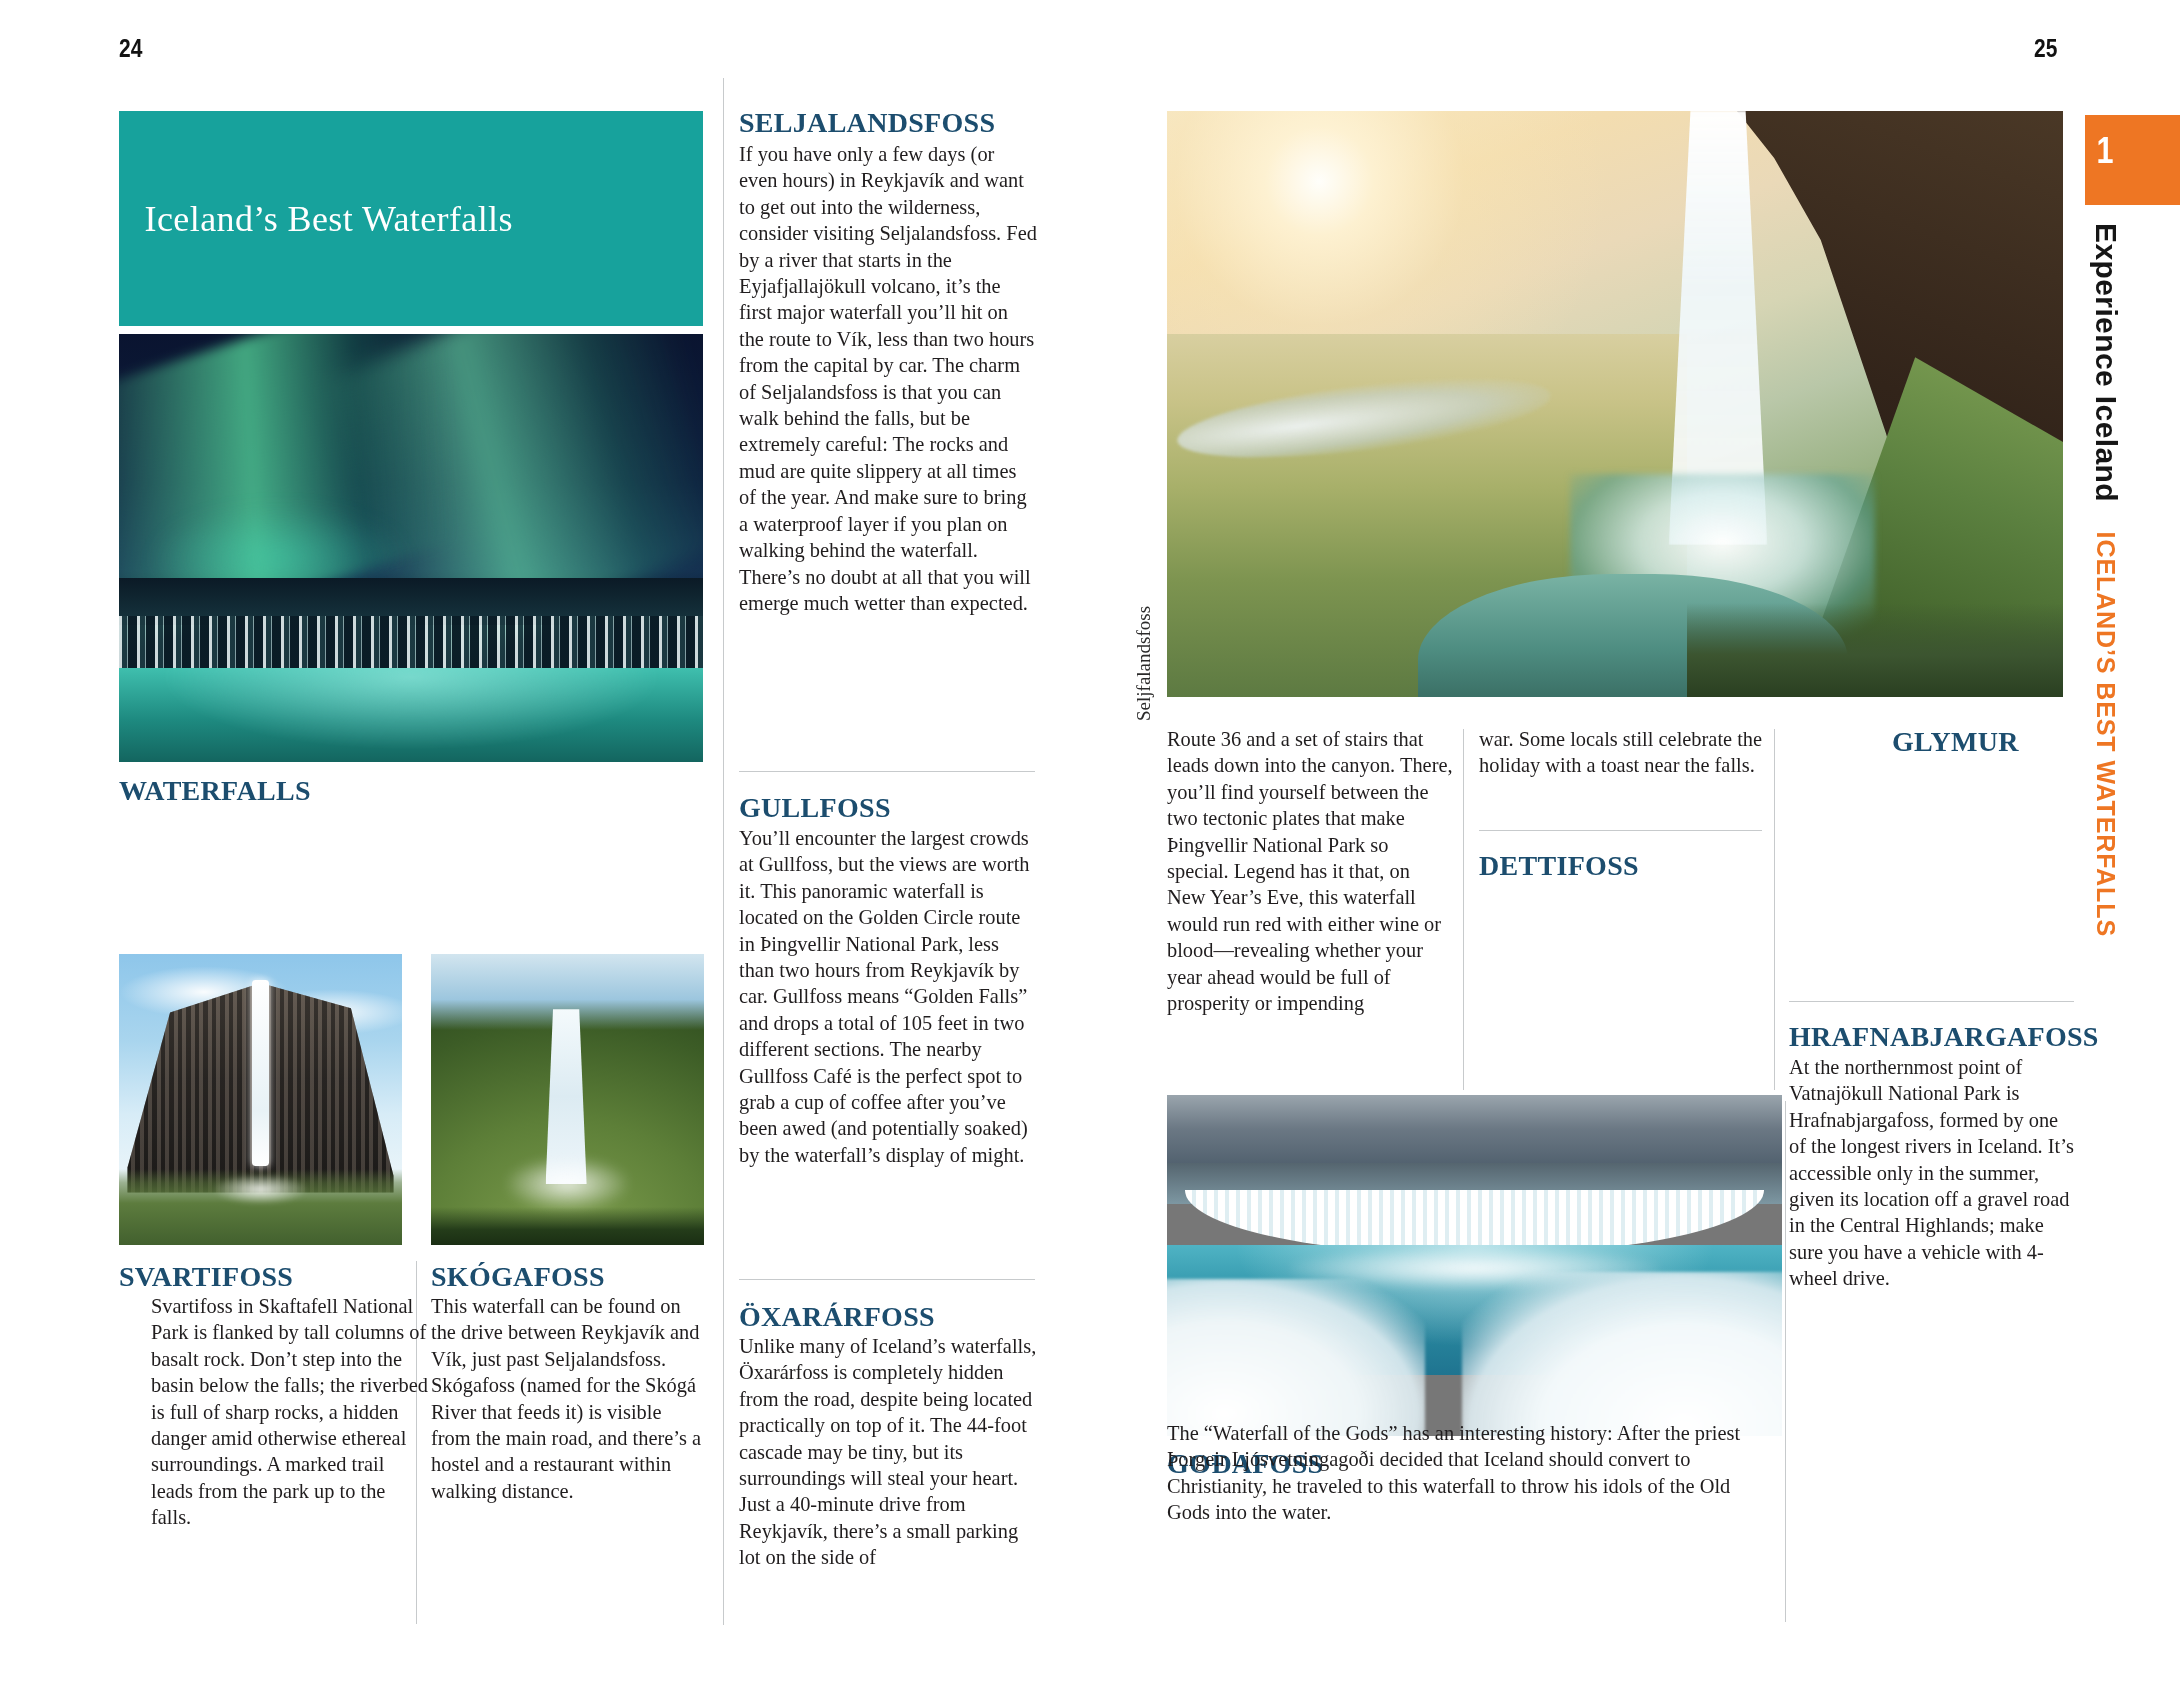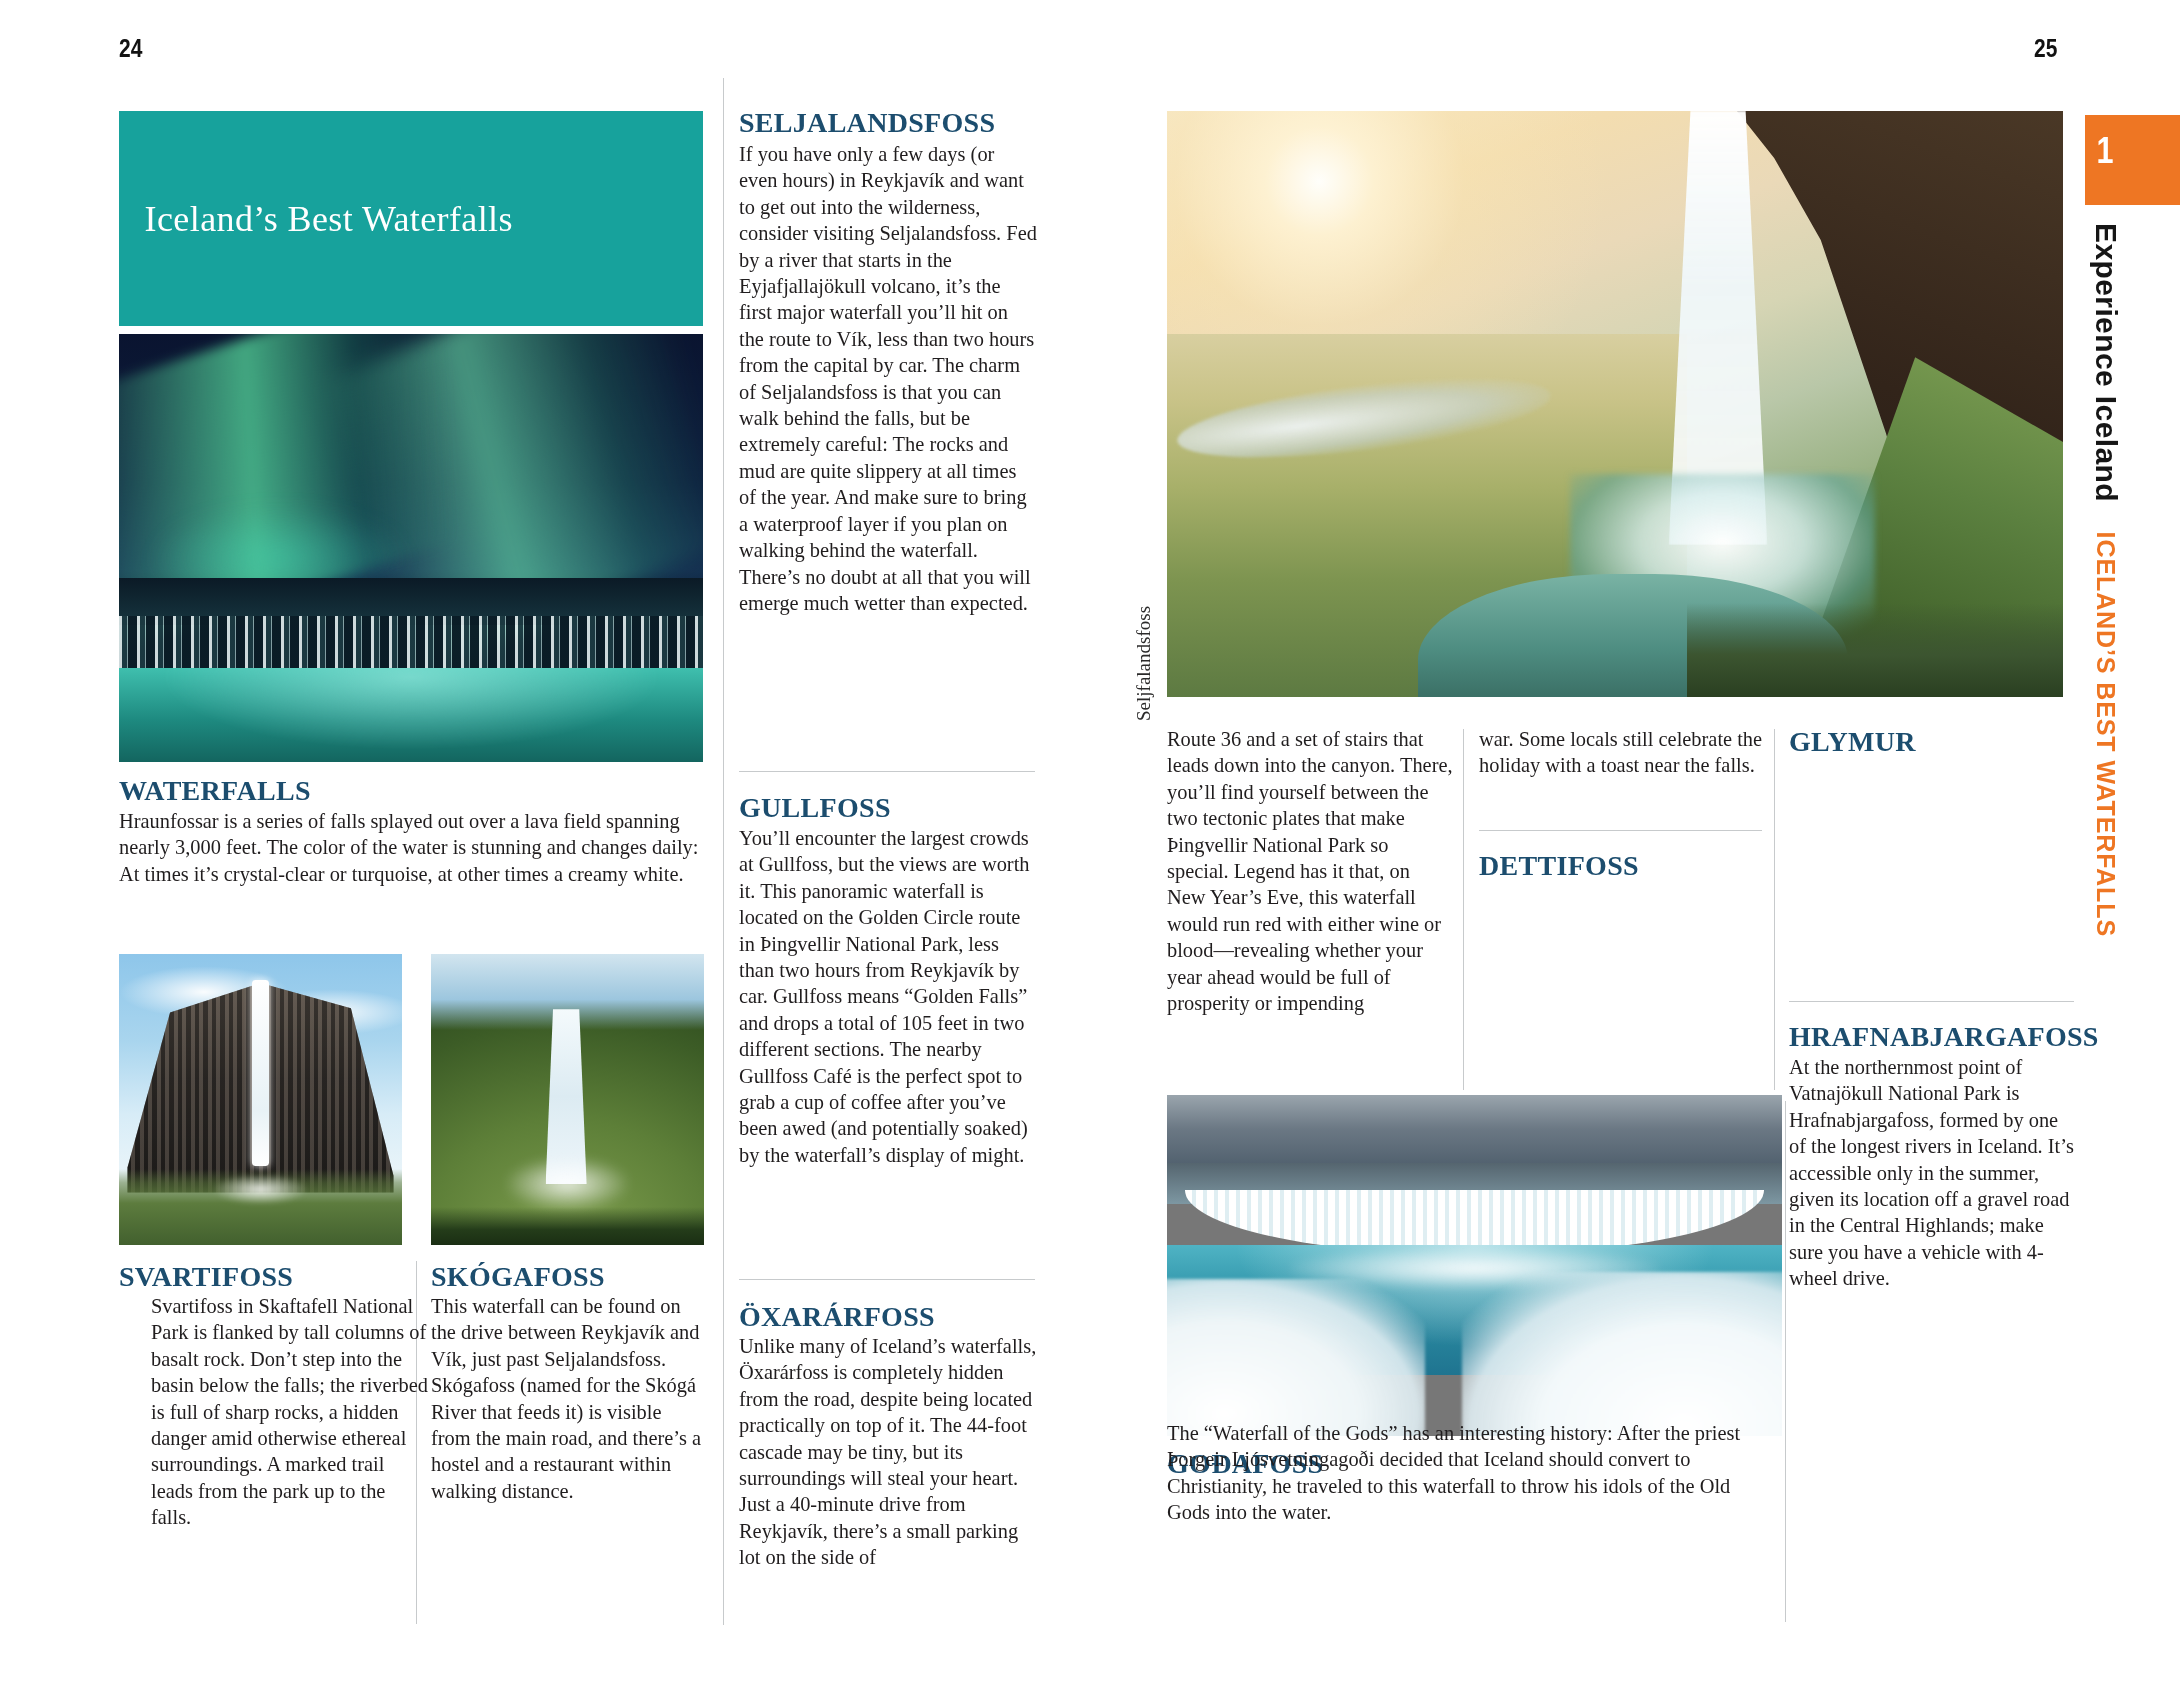--- a/index.html
+++ b/index.html
@@ -116,21 +116,20 @@
     <div class="au-sky"></div>
     <div class="au-b2"></div>
     <div class="au-b1"></div>
     <div class="au-b3"></div>
     <div class="au-ridge"></div>
     <div class="au-falls"></div>
     <div class="au-water"></div>
   </div>
 
   <div class="abs heading" style="left:119px;top:775px;">WATERFALLS</div>
-  <div class="abs bodytext" style="left:119px;top:808px;width:591px;">Hraunfossar is a series of falls splayed out over a lava field spanning nearly 3,000 feet. The color of the water is stunning and changes daily: At times it’s crystal-clear or turquoise, at other times a creamy white.</div>
 
   <div class="abs photo" style="left:119px;top:954px;width:283px;height:291px;">
     <div class="sv-sky"></div>
     <div class="sv-cl1"></div>
     <div class="sv-cl2"></div>
     <div class="sv-cliff"></div>
     <div class="sv-fall"></div>
     <div class="sv-green"></div>
     <div class="sv-foam"></div>
   </div>
@@ -188,21 +187,21 @@
   <div class="abs vline" style="left:1463px;top:729px;height:361px;"></div>
 
   <div class="abs bodytext" style="left:1479px;top:726px;width:285px;">war. Some locals still celebrate the holiday with a toast near the falls.</div>
 
   <div class="abs rule" style="left:1479px;top:830px;width:283px;"></div>
 
   <div class="abs heading" style="left:1479px;top:850px;">DETTIFOSS</div>
 
   <div class="abs vline" style="left:1774px;top:729px;height:361px;"></div>
 
-  <div class="abs heading" style="left:1789px;top:726px;">GLYMUR</div>
+  <div class="abs heading" style="left:1892px;top:726px;">GLYMUR</div>
 
   <div class="abs rule" style="left:1789px;top:1001px;width:285px;"></div>
 
   <div class="abs heading" style="left:1789px;top:1021px;">HRAFNABJARGAFOSS</div>
   <div class="abs bodytext" style="left:1789px;top:1054px;width:286px;">At the northernmost point of Vatnajökull National Park is Hrafnabjargafoss, formed by one of the longest rivers in Iceland. It’s accessible only in the summer, given its location off a gravel road in the Central Highlands; make sure you have a vehicle with 4-wheel drive.</div>
 
   <div class="abs photo" style="left:1167px;top:1095px;width:615px;height:341px;">
     <div class="gd-top"></div>
     <div class="gd-up"></div>
     <div class="gd-falls"></div>

